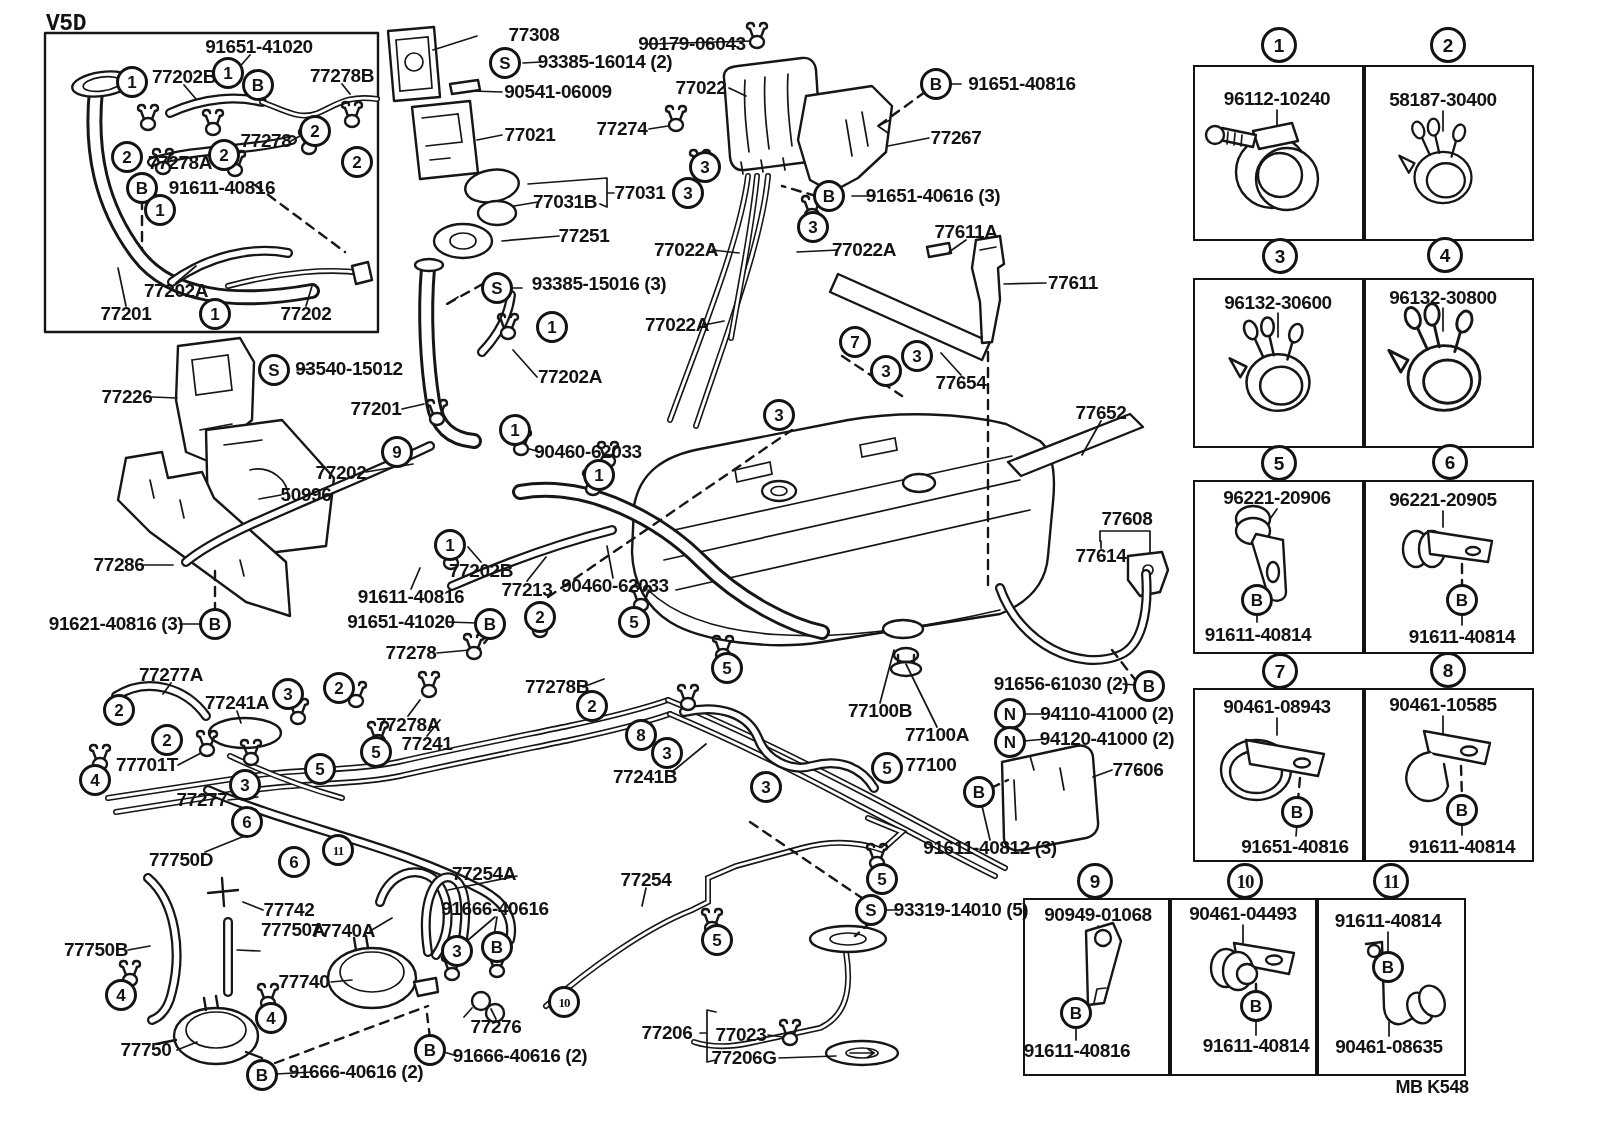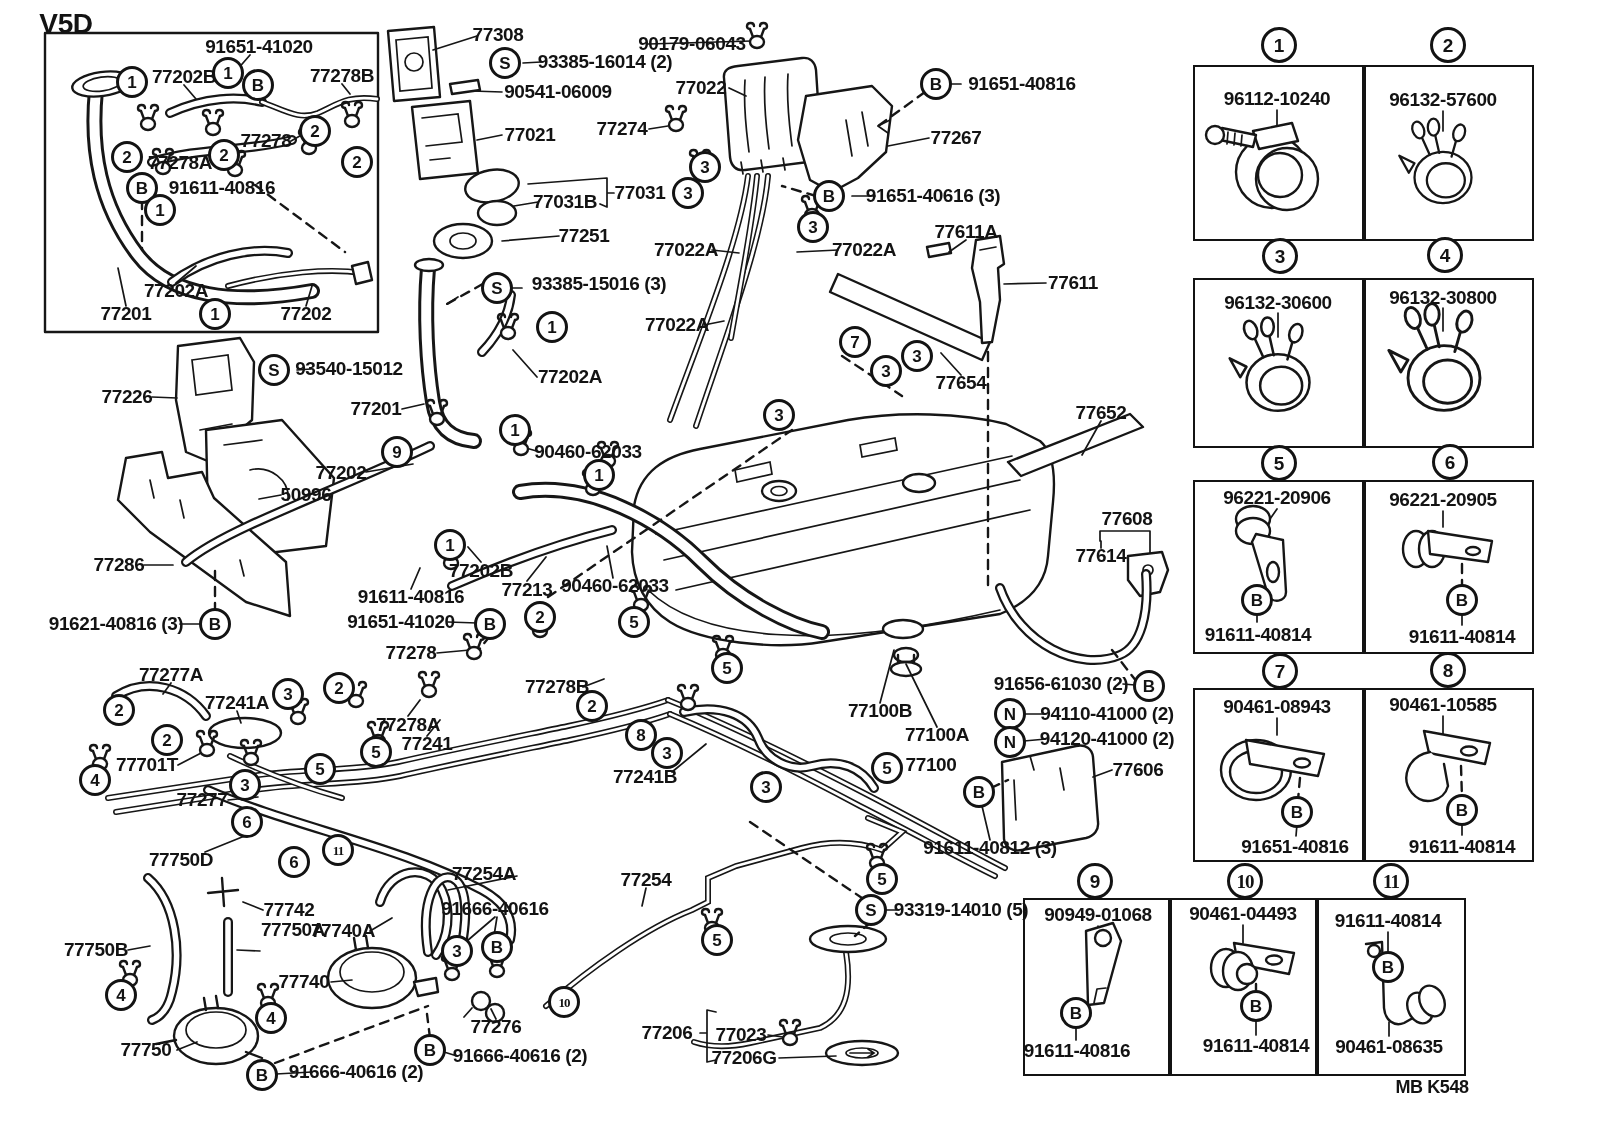--- a/index.html
+++ b/index.html
@@ -330,31 +330,31 @@
     <g class="ln">
       <path class="fw" d="M 1366,944 L 1382,942 L 1384,1008 C 1385,1020 1394,1027 1404,1023 L 1420,1014"></path>
       <circle class="fw" cx="1374" cy="951" r="6"></circle>
       <ellipse class="fw" cx="1420" cy="1008" rx="12" ry="16" transform="rotate(-25 1420 1008)"></ellipse>
       <ellipse class="fw" cx="1432" cy="1001" rx="12" ry="16" transform="rotate(-25 1432 1001)"></ellipse>
     </g>
   </g>
 </svg>
 
 <div id="labels-layer">
-      <div class="lbl" style="left: 66px; top: 24px; font-size: 28px;">V5D</div>
+      <div class="lbl" style="left: 66px; top: 24px; font-size: 23px; font-family: Liberation Mono, monospace;">V5D</div>
       <div class="lbl" style="left: 259px; top: 47px;">91651-41020</div>
       <div class="lbl" style="left: 184px; top: 77px;">77202B</div>
       <div class="lbl" style="left: 342px; top: 76px;">77278B</div>
       <div class="lbl" style="left: 266px; top: 141px;">77278</div>
       <div class="lbl" style="left: 180px; top: 163px;">77278A</div>
       <div class="lbl" style="left: 222px; top: 188px;">91611-40816</div>
       <div class="lbl" style="left: 176px; top: 291px;">77202A</div>
       <div class="lbl" style="left: 126px; top: 314px;">77201</div>
       <div class="lbl" style="left: 306px; top: 314px;">77202</div>
-      <div class="lbl" style="left: 498px; top: 35px;">77308</div>
+      <div class="lbl" style="left: 534px; top: 35px;">77308</div>
       <div class="lbl" style="left: 605px; top: 62px;">93385-16014 (2)</div>
       <div class="lbl" style="left: 558px; top: 92px;">90541-06009</div>
       <div class="lbl" style="left: 530px; top: 135px;">77021</div>
       <div class="lbl" style="left: 692px; top: 44px;">90179-06043</div>
       <div class="lbl" style="left: 701px; top: 88px;">77022</div>
       <div class="lbl" style="left: 1022px; top: 84px;">91651-40816</div>
       <div class="lbl" style="left: 956px; top: 138px;">77267</div>
       <div class="lbl" style="left: 622px; top: 129px;">77274</div>
       <div class="lbl" style="left: 640px; top: 193px;">77031</div>
       <div class="lbl" style="left: 565px; top: 202px;">77031B</div>
@@ -482,21 +482,21 @@
       <div class="co" style="left: 497px; top: 947px;">B</div>
       <div class="co" style="left: 262px; top: 1075px;">B</div>
       <div class="co" style="left: 430px; top: 1050px;">B</div>
     </div>
 <div id="grid-layer">
       <div class="gbox" style="left: 1193px; top: 65px; width: 169px; height: 172px;"></div>
       <div class="co hdr" style="left: 1279px; top: 45px;">1</div>
       <div class="lbl" style="left: 1277px; top: 99px;">96112-10240</div>
       <div class="gbox" style="left: 1362px; top: 65px; width: 168px; height: 172px;"></div>
       <div class="co hdr" style="left: 1448px; top: 45px;">2</div>
-      <div class="lbl" style="left: 1443px; top: 100px;">96132-57600</div>
+      <div class="lbl" style="left: 1443px; top: 100px;">58187-30400</div>
       <div class="gbox" style="left: 1193px; top: 278px; width: 169px; height: 166px;"></div>
       <div class="co hdr" style="left: 1280px; top: 256px;">3</div>
       <div class="lbl" style="left: 1278px; top: 303px;">96132-30600</div>
       <div class="gbox" style="left: 1362px; top: 278px; width: 168px; height: 166px;"></div>
       <div class="co hdr" style="left: 1445px; top: 255px;">4</div>
       <div class="lbl" style="left: 1443px; top: 298px;">96132-30800</div>
       <div class="gbox" style="left: 1193px; top: 480px; width: 169px; height: 170px;"></div>
       <div class="co hdr" style="left: 1279px; top: 463px;">5</div>
       <div class="lbl" style="left: 1277px; top: 498px;">96221-20906</div>
       <div class="co" style="left: 1257px; top: 600px;">B</div>

